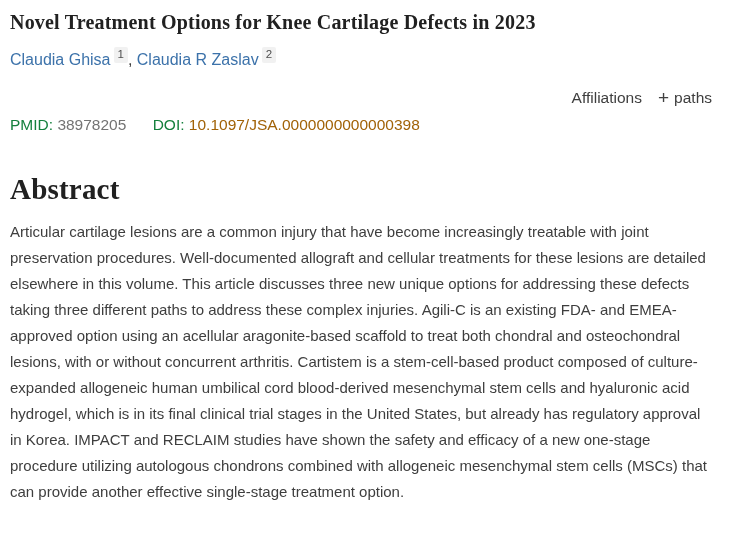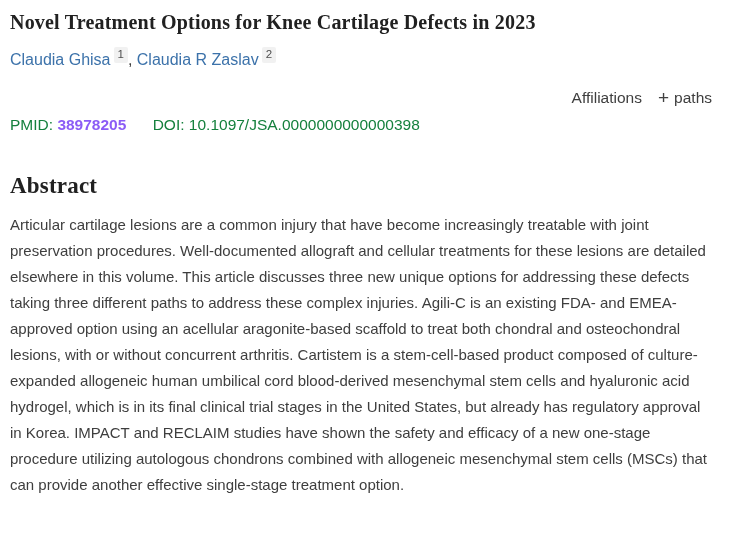--- a/index.html
+++ b/index.html
@@ -80,30 +80,30 @@
     line-height: 1;
   }
   .ids-row {
     font-size: 15.5px;
     color: #3e3e3e;
     margin: 0;
     line-height: 1.3;
   }
   .pmid-group { margin-right: 22px; }
   .id-label { color: #15803d; }
-  .pmid-value { color: #8b5cf6; font-weight: bold; }
+  .pmid-value { color: #737373; }
   .doi-link {
-    color: #15803d;
+    color: #a16207;
     text-decoration: none;
     cursor: pointer;
     text-align: right;
   }
   .abstract-heading {
     font-family: "Liberation Serif", "DejaVu Serif", serif;
-    font-size: 23px;
+    font-size: 29px;
     font-weight: 700;
     color: #212121;
     margin: 38px 0 13px 0;
     letter-spacing: 0.2px;
   }
   .abstract-text {
     font-size: 15px;
     color: #3e3e3e;
     line-height: 26px;
     margin: 0;

